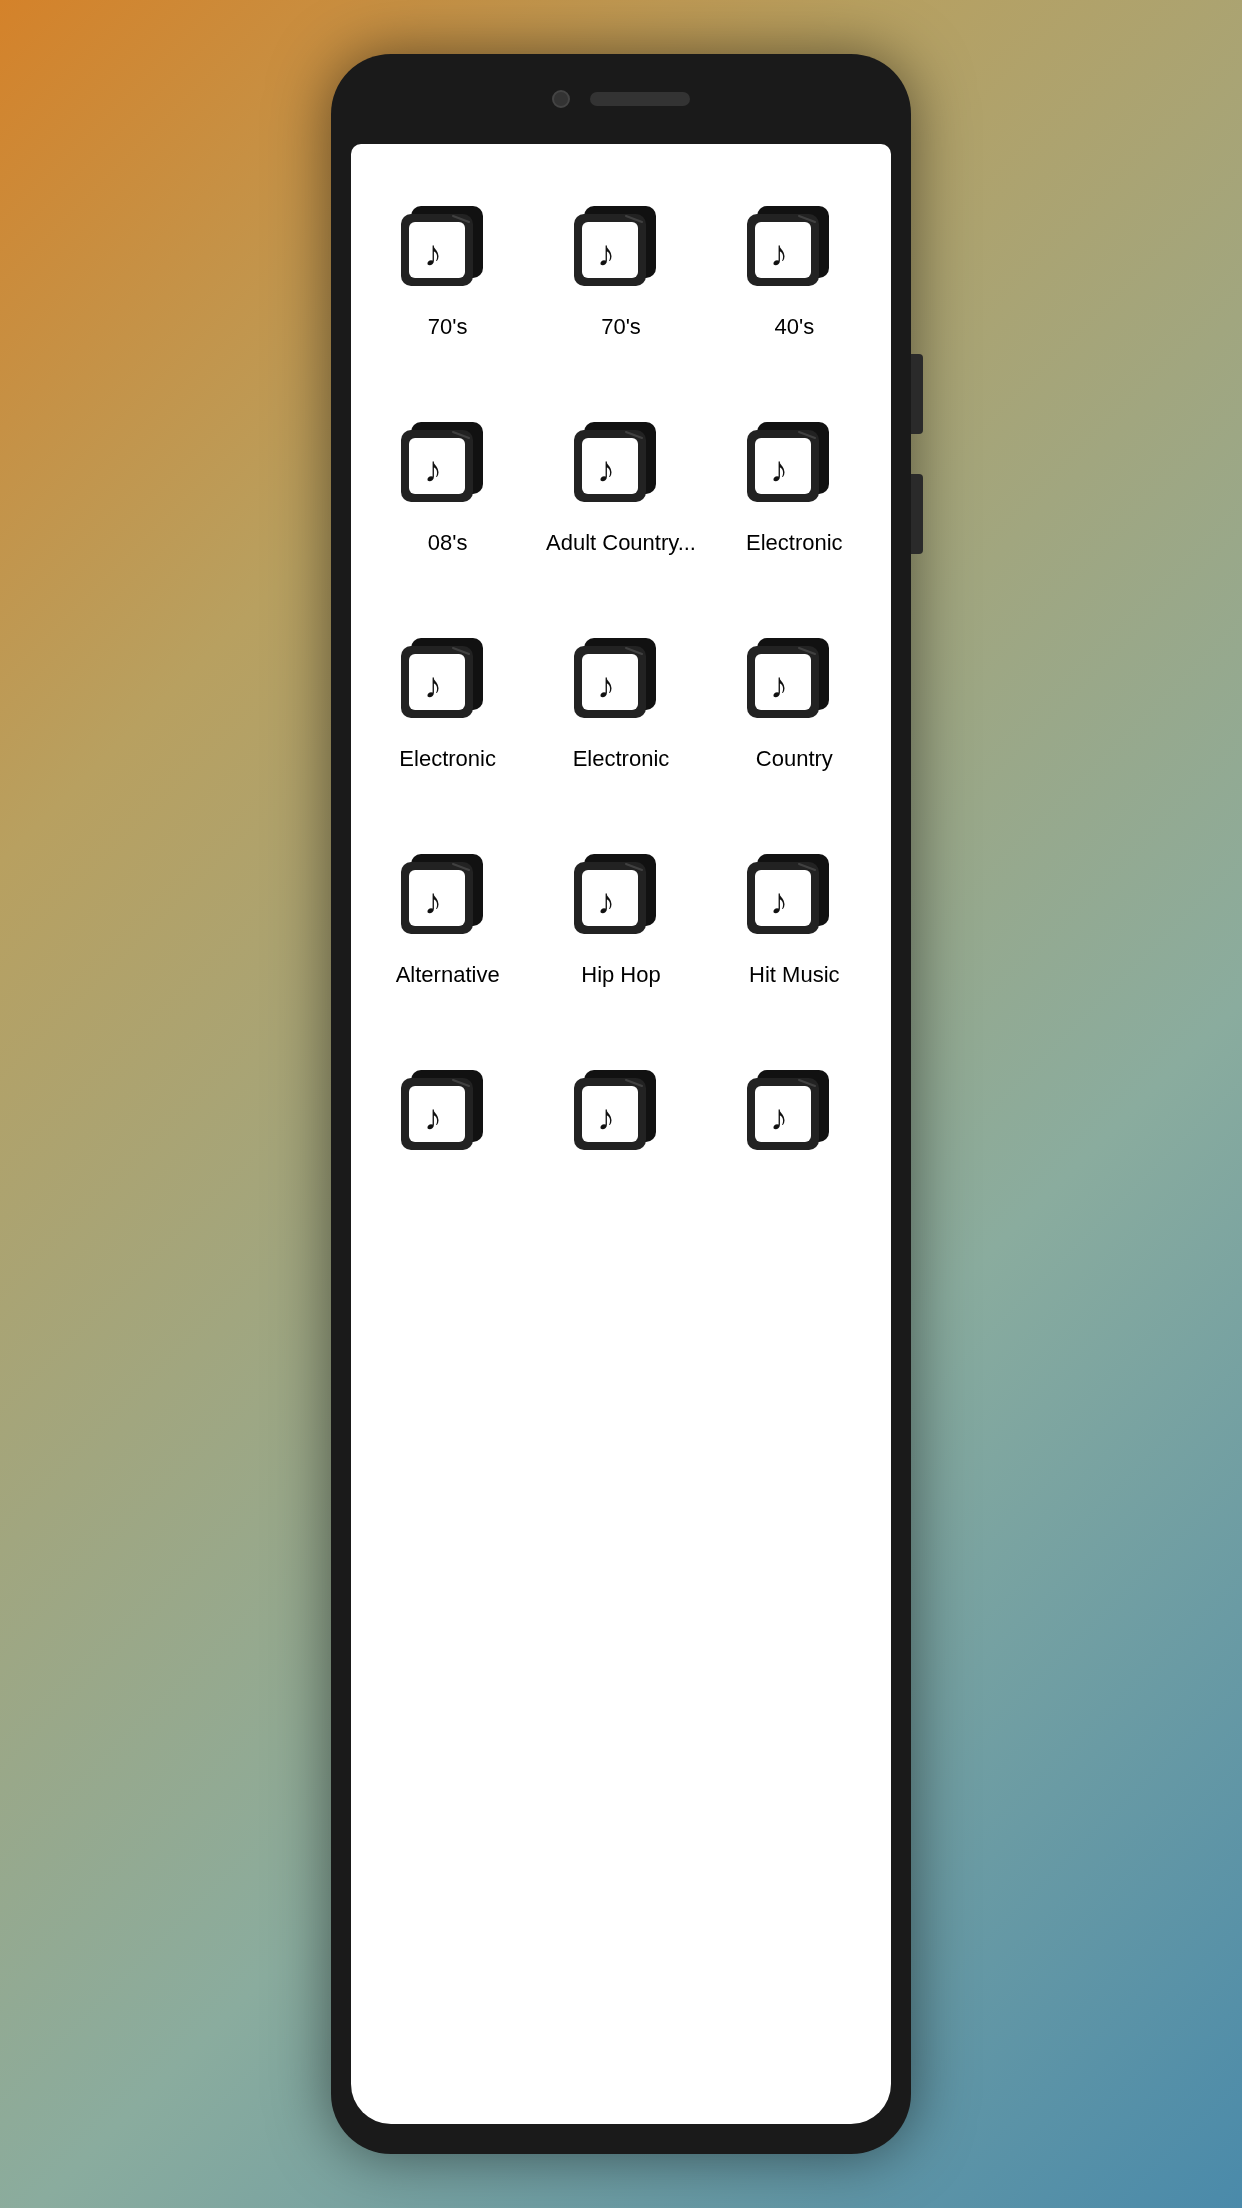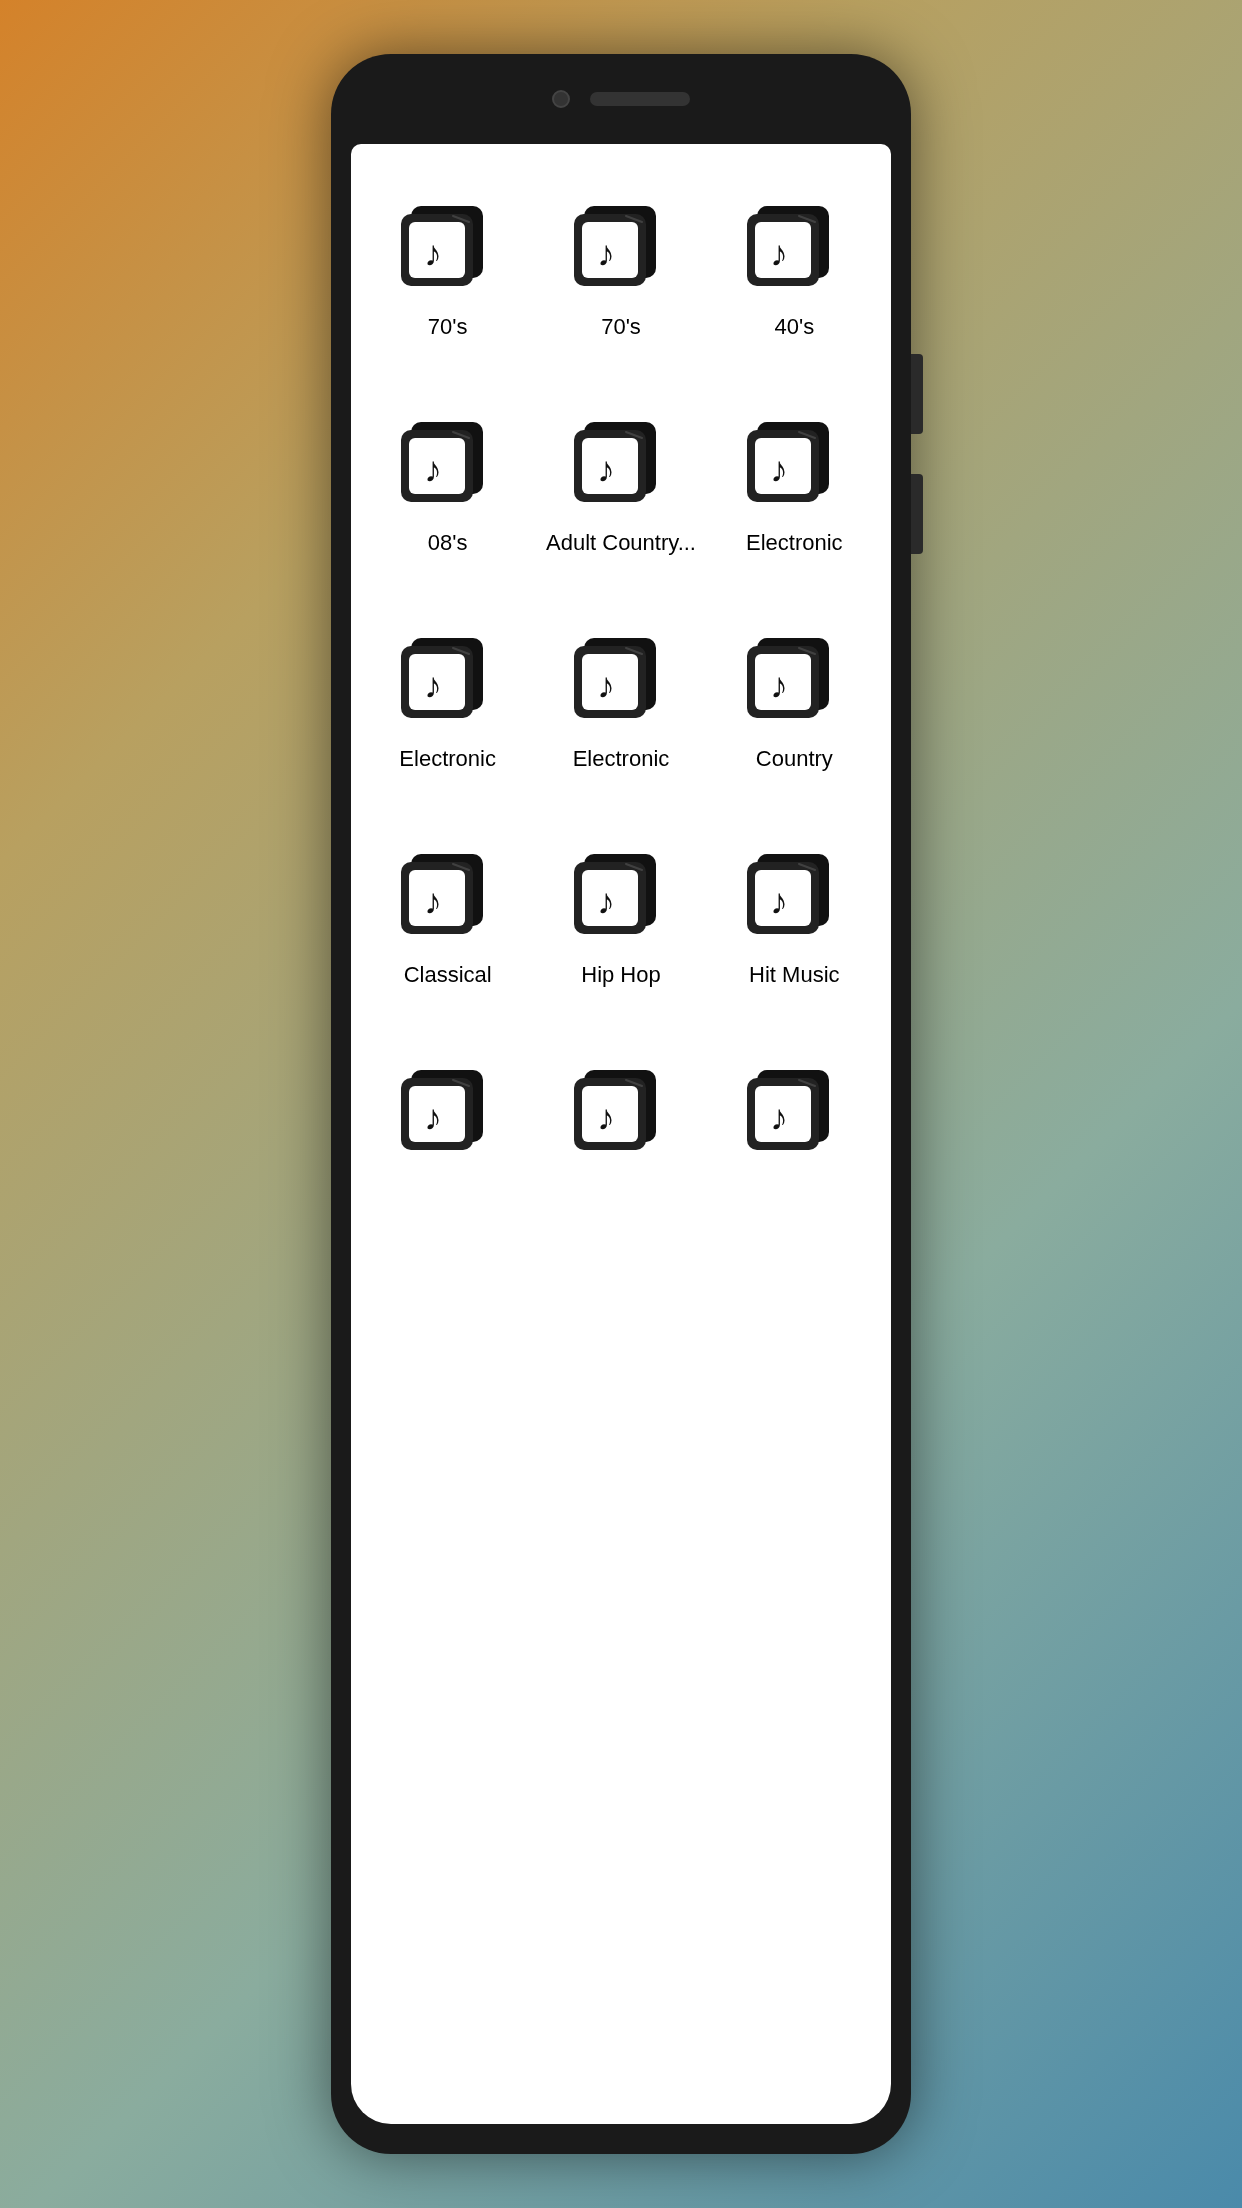--- a/index.html
+++ b/index.html
@@ -295,21 +295,21 @@
 
   <rect x="8" y="20" width="72" height="72" rx="10" ry="10" fill="#222"></rect>
 
   <rect x="16" y="28" width="56" height="56" rx="6" ry="6" fill="white"></rect>
 
   <text x="31" y="72" font-size="36" font-family="Arial" font-weight="bold" fill="#111">♪</text>
 
   <line x1="60" y1="22" x2="76" y2="28" stroke="#555" stroke-width="2" stroke-linecap="round" opacity="0.6"></line>
 </svg>
 </div>
-          <div class="genre-label">Classical</div>
+          <div class="genre-label">Alternative</div>
         </div>
         <div class="grid-item">
           <div class="music-icon">
 <svg viewBox="0 0 110 100" xmlns="http://www.w3.org/2000/svg">
 
   <rect x="18" y="12" width="72" height="72" rx="10" ry="10" fill="#111"></rect>
 
   <rect x="8" y="20" width="72" height="72" rx="10" ry="10" fill="#222"></rect>
 
   <rect x="16" y="28" width="56" height="56" rx="6" ry="6" fill="white"></rect>

